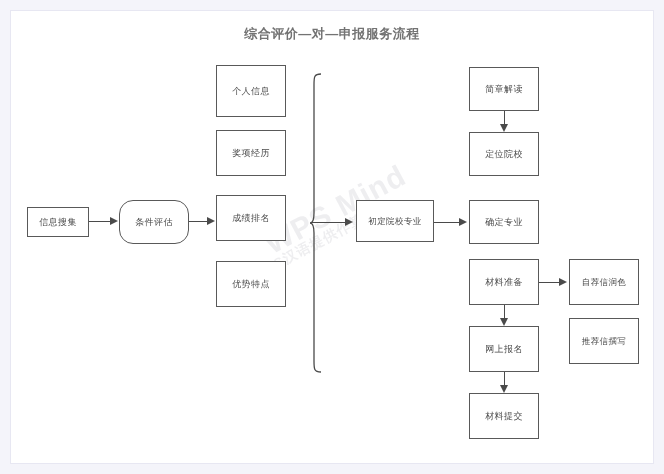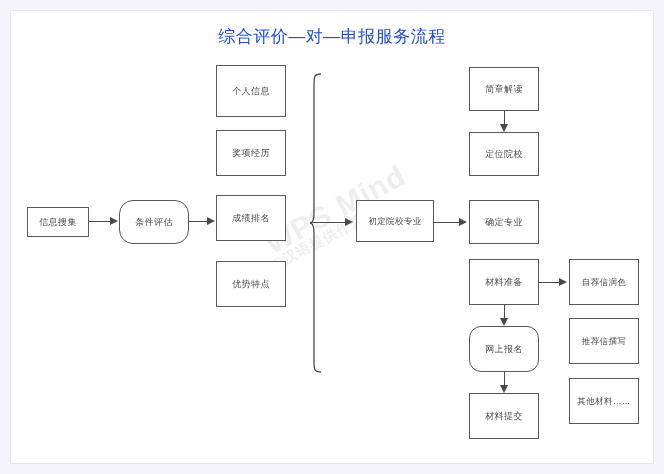--- a/index.html
+++ b/index.html
@@ -25,23 +25,23 @@
     border: 1px solid #e7e7f2;
     box-sizing: border-box;
     overflow: hidden;
   }
   #title {
     position: absolute;
     left: 0;
     top: 14px;
     width: 100%;
     text-align: center;
-    font-size: 17px;
-    font-weight: normal;
-    color: #1d4ed8;
+    font-size: 13px;
+    font-weight: bold;
+    color: #737373;
     letter-spacing: 0.5px;
     white-space: nowrap;
   }
   .node {
     position: absolute;
     box-sizing: border-box;
     background: #ffffff;
     border: 1px solid #595959;
     display: flex;
     align-items: center;
@@ -127,26 +127,25 @@
     <div class="node" style="left:205px; top:119px; width:70px; height:46px;">奖项经历</div>
     <div class="node" style="left:205px; top:184px; width:70px; height:46px;">成绩排名</div>
     <div class="node" style="left:205px; top:250px; width:70px; height:46px;">优势特点</div>
 
     <div class="node small" style="left:345px; top:189px; width:78px; height:42px;">初定院校专业</div>
 
     <div class="node" style="left:458px; top:56px; width:70px; height:44px;">简章解读</div>
     <div class="node" style="left:458px; top:121px; width:70px; height:44px;">定位院校</div>
     <div class="node" style="left:458px; top:189px; width:70px; height:44px;font-family:Liberation Serif, serif;">确定专业</div>
     <div class="node" style="left:458px; top:248px; width:70px; height:46px;">材料准备</div>
-    <div class="node" style="left:458px; top:315px; width:70px; height:46px;border-radius:12px;">网上报名</div>
+    <div class="node" style="left:458px; top:315px; width:70px; height:46px;">网上报名</div>
     <div class="node" style="left:458px; top:382px; width:70px; height:46px;">材料提交</div>
 
     <div class="node small" style="left:558px; top:248px; width:70px; height:46px;">自荐信润色</div>
     <div class="node small" style="left:558px; top:307px; width:70px; height:46px;">推荐信撰写</div>
-    <div class="node small" style="left:558px; top:367px; width:70px; height:46px;">其他材料……</div>
 
     <div class="hline" style="left:78px; top:210px; width:22px;"></div>
     <div class="arrow-r" style="left:99px; top:206px;"></div>
 
     <div class="hline" style="left:178px; top:210px; width:20px;"></div>
     <div class="arrow-r" style="left:196px; top:206px;"></div>
 
     <svg id="brace" viewBox="0 0 22 300" preserveAspectRatio="none">
       <path d="M 12 1 C 5 1, 5 4, 5 12 L 5 140 C 5 148, 3 150, 1 150 C 3 150, 5 152, 5 160 L 5 288 C 5 296, 5 299, 12 299" fill="none" stroke="#4a4a4a" stroke-width="1.3" vector-effect="non-scaling-stroke"></path>
     </svg>

